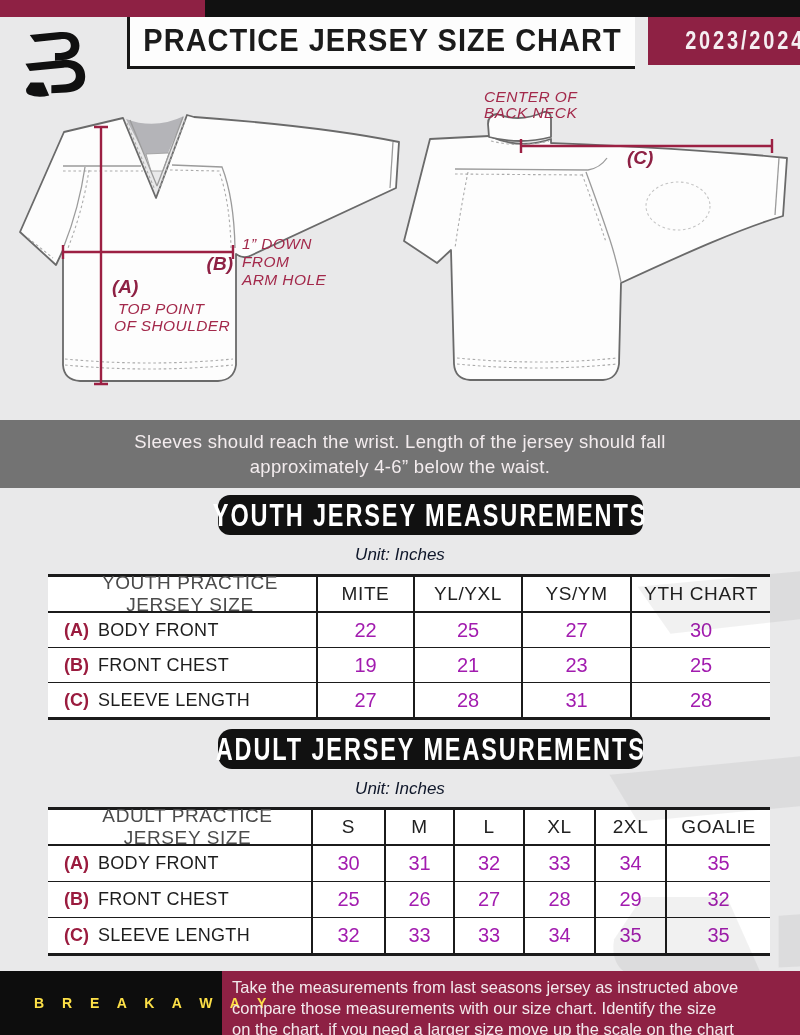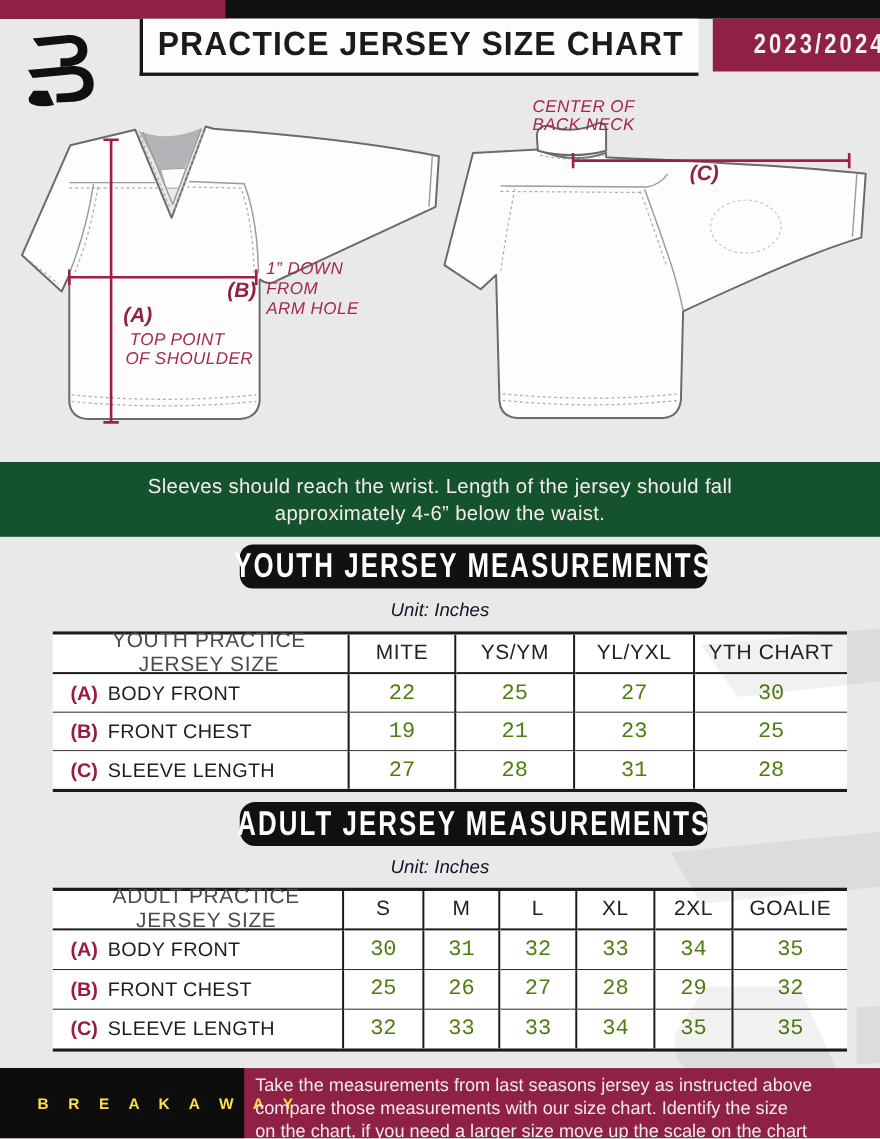--- a/index.html
+++ b/index.html
@@ -26,21 +26,21 @@
   
   .diagram{position:absolute;left:0;top:0;width:800px;height:425px;pointer-events:none;}
   .jersey{fill:#fdfdfd;stroke:#6a6a6a;stroke-width:1.8;stroke-linejoin:round;}
   .seam{stroke:#9b9b9b;stroke-width:1.3;fill:none;}
   .stitch{stroke:#ababab;stroke-width:1.1;fill:none;stroke-dasharray:2.6 2.6;}
   .mline{stroke:#9C2043;stroke-width:2.4;fill:none;}
   .mkey{font-family:"Liberation Sans",sans-serif;font-style:italic;font-weight:bold;font-size:19px;fill:#8E2144;}
   .mnote{font-family:"Liberation Sans",sans-serif;font-style:italic;font-size:15.5px;fill:#A3294B;letter-spacing:0.4px;}
   
   .banner{
-    position:absolute;left:0;top:420px;width:800px;height:68px;background:#14532d;
+    position:absolute;left:0;top:420px;width:800px;height:68px;background:#737373;
     display:flex;flex-direction:column;align-items:center;justify-content:center;gap:3px;
   }
   .banner div{color:#f3ecee;font-size:18.5px;letter-spacing:0.3px;}
   
   .pill{
     position:absolute;left:218px;width:425px;height:40px;background:#111;border-radius:12px;
     display:flex;align-items:center;justify-content:center;
   }
   .pill span{color:#fff;font-size:25px;font-weight:bold;letter-spacing:2px;white-space:nowrap;transform:scaleY(1.25) scaleX(0.94);}
   .pill-youth{top:495px;}
@@ -57,21 +57,21 @@
   .at{top:807px;grid-template-columns:265px 73px 69px 70px 71px 71px 103px;grid-template-rows:36px 36px 36px 35px;}
   .cell{background:#fff;display:flex;align-items:center;justify-content:center;border-right:2px solid #1b1b1b;box-sizing:border-box;}
   .cell.endcol{border-right:none;}
   .cell.hdrrow{border-bottom:2.5px solid #1b1b1b;}
   .cell.midrow{border-bottom:1.8px solid #1b1b1b;}
   .cell.lab{justify-content:flex-start;padding-left:16px;gap:9px;text-align:center;}
   .colhead{font-size:19px;font-weight:normal;color:#212121;letter-spacing:0.6px;}
   .labhead{font-size:19px;color:#4b4b4b;letter-spacing:0.6px;}
   .rowkey{font-size:18px;font-weight:bold;color:#9A1B3E;}
   .rowlab{font-size:18px;color:#1d1d1d;letter-spacing:0.3px;}
-  .val{font-size:20px;color:#4d7c0f;font-family:Liberation Mono, monospace;}
+  .val{font-size:20px;color:#a21caf;}
   
   .watermark{position:absolute;left:600px;top:535px;width:470px;height:470px;opacity:0.055;pointer-events:none;}
   
   .footer{position:absolute;left:0;top:971px;width:800px;height:64px;background:#8E2144;}
   .footer-black{position:absolute;left:0;top:0;width:222px;height:64px;background:#0d0d0d;display:flex;align-items:center;}
   .footer-logo{width:34px;height:40px;margin-left:22px;}
   .footer-brand{color:#fde047;font-size:14px;font-weight:bold;letter-spacing:7px;margin-left:12px;white-space:nowrap;}
   .footer-text{position:absolute;left:232px;top:6px;width:556px;color:#f2e9ec;font-size:16.5px;line-height:21px;}
 </style>
 </head>
@@ -171,24 +171,24 @@
   <div class="unit unit-youth">Unit: Inches</div>
 
   <div class="size-table yt">
     <div class="cell hdrrow lab">
         <span class="labhead">YOUTH PRACTICE JERSEY SIZE</span>
       </div>
     <div class="cell hdrrow">
         <span class="colhead">MITE</span>
       </div>
     <div class="cell hdrrow">
+        <span class="colhead">YL/YXL</span>
+      </div>
+    <div class="cell hdrrow">
         <span class="colhead">YS/YM</span>
-      </div>
-    <div class="cell hdrrow">
-        <span class="colhead">YL/YXL</span>
       </div>
     <div class="cell hdrrow endcol">
         <span class="colhead">YTH CHART</span>
       </div>
 
     <div class="cell midrow lab">
         <span class="rowkey">(A)</span>
         <span class="rowlab">BODY FRONT</span>
       </div>
     <div class="cell midrow">

